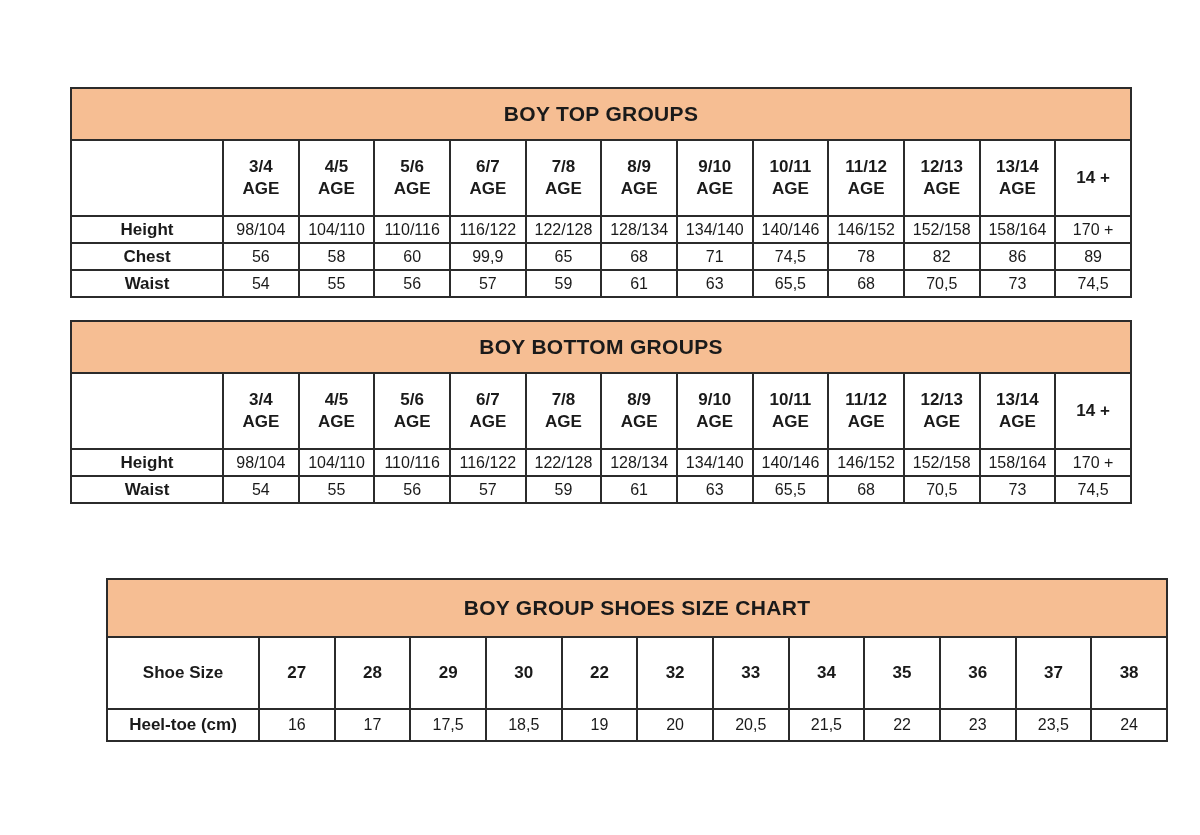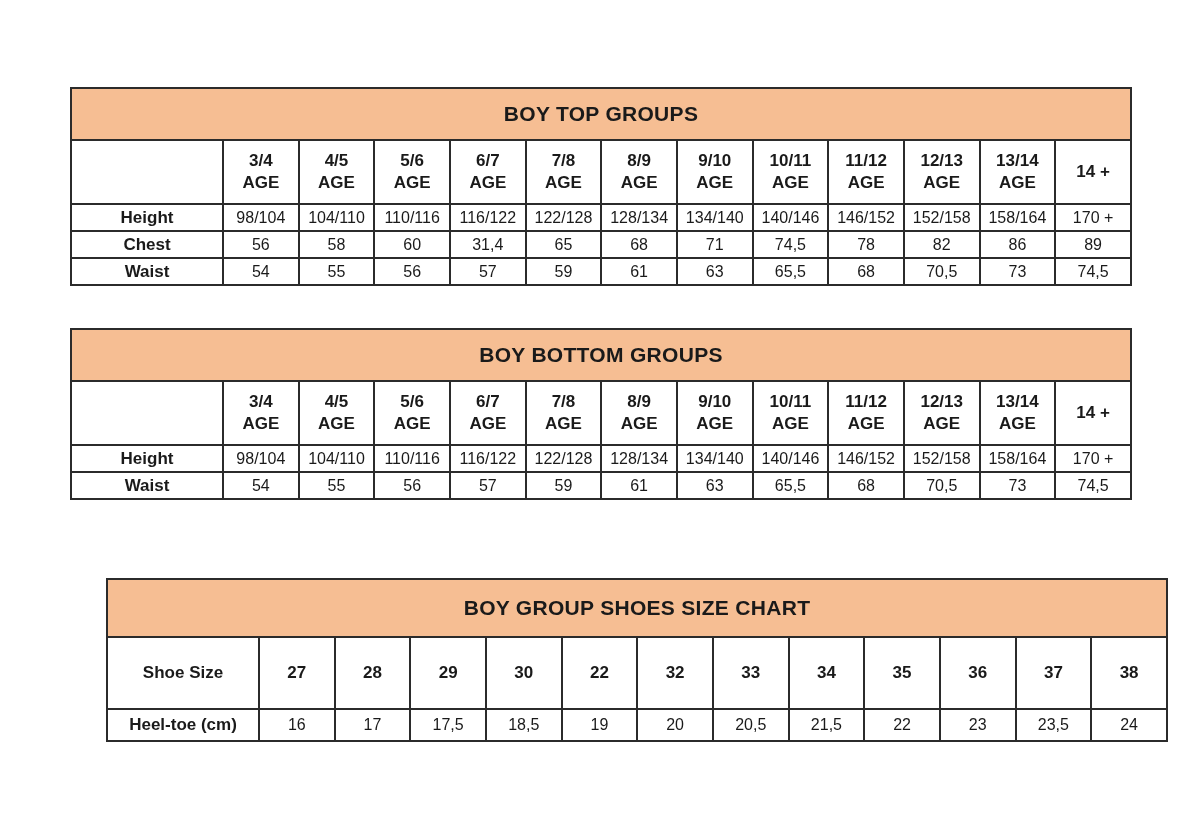--- a/index.html
+++ b/index.html
@@ -18,40 +18,40 @@
     background: #ffffff;
   }
   table.size-table {
     position: absolute;
     left: 70px;
     width: 1062px;
     border-collapse: collapse;
     table-layout: fixed;
   }
   #table-top    { top: 87px; }
-  #table-bottom { top: 328px; padding-left: 16px; }
+  #table-bottom { top: 320px; padding-left: 16px; }
   #table-shoes  { top: 578px; margin-left: 36px; }
 
   .size-table th, .size-table td {
     border: 2px solid var(--grid, #2b2b2b);
     padding: 0;
     text-align: center;
     vertical-align: middle;
     overflow: hidden;
   }
   .title-row  { height: 52px; }
   #table-shoes .title-row { height: 58px; }
   .title-cell {
     background: var(--band, #F6BE93);
     font-weight: 700;
     font-size: 21px;
     letter-spacing: 0.3px;
     color: var(--ink, #1a1a1a);
   }
-  .columns-row { height: 64px; }
+  .columns-row { height: 76px; }
   #table-shoes .columns-row { height: 72px; }
   .data-row    { height: 27px; }
   #table-shoes .data-row { height: 32px; }
 
   .head-cell {
     font-weight: 700;
     font-size: 17px;
     line-height: 1.3;
     white-space: pre-line;
   }
@@ -126,21 +126,21 @@
           <td class="value-cell">146/152</td>
           <td class="value-cell">152/158</td>
           <td class="value-cell">158/164</td>
           <td class="value-cell">170 +</td>
         </tr>
         <tr class="data-row">
           <td class="label-cell">Chest</td>
           <td class="value-cell">56</td>
           <td class="value-cell">58</td>
           <td class="value-cell">60</td>
-          <td class="value-cell">31,4</td>
+          <td class="value-cell">99,9</td>
           <td class="value-cell">65</td>
           <td class="value-cell">68</td>
           <td class="value-cell">71</td>
           <td class="value-cell">74,5</td>
           <td class="value-cell">78</td>
           <td class="value-cell">82</td>
           <td class="value-cell">86</td>
           <td class="value-cell">89</td>
         </tr>
         <tr class="data-row">

